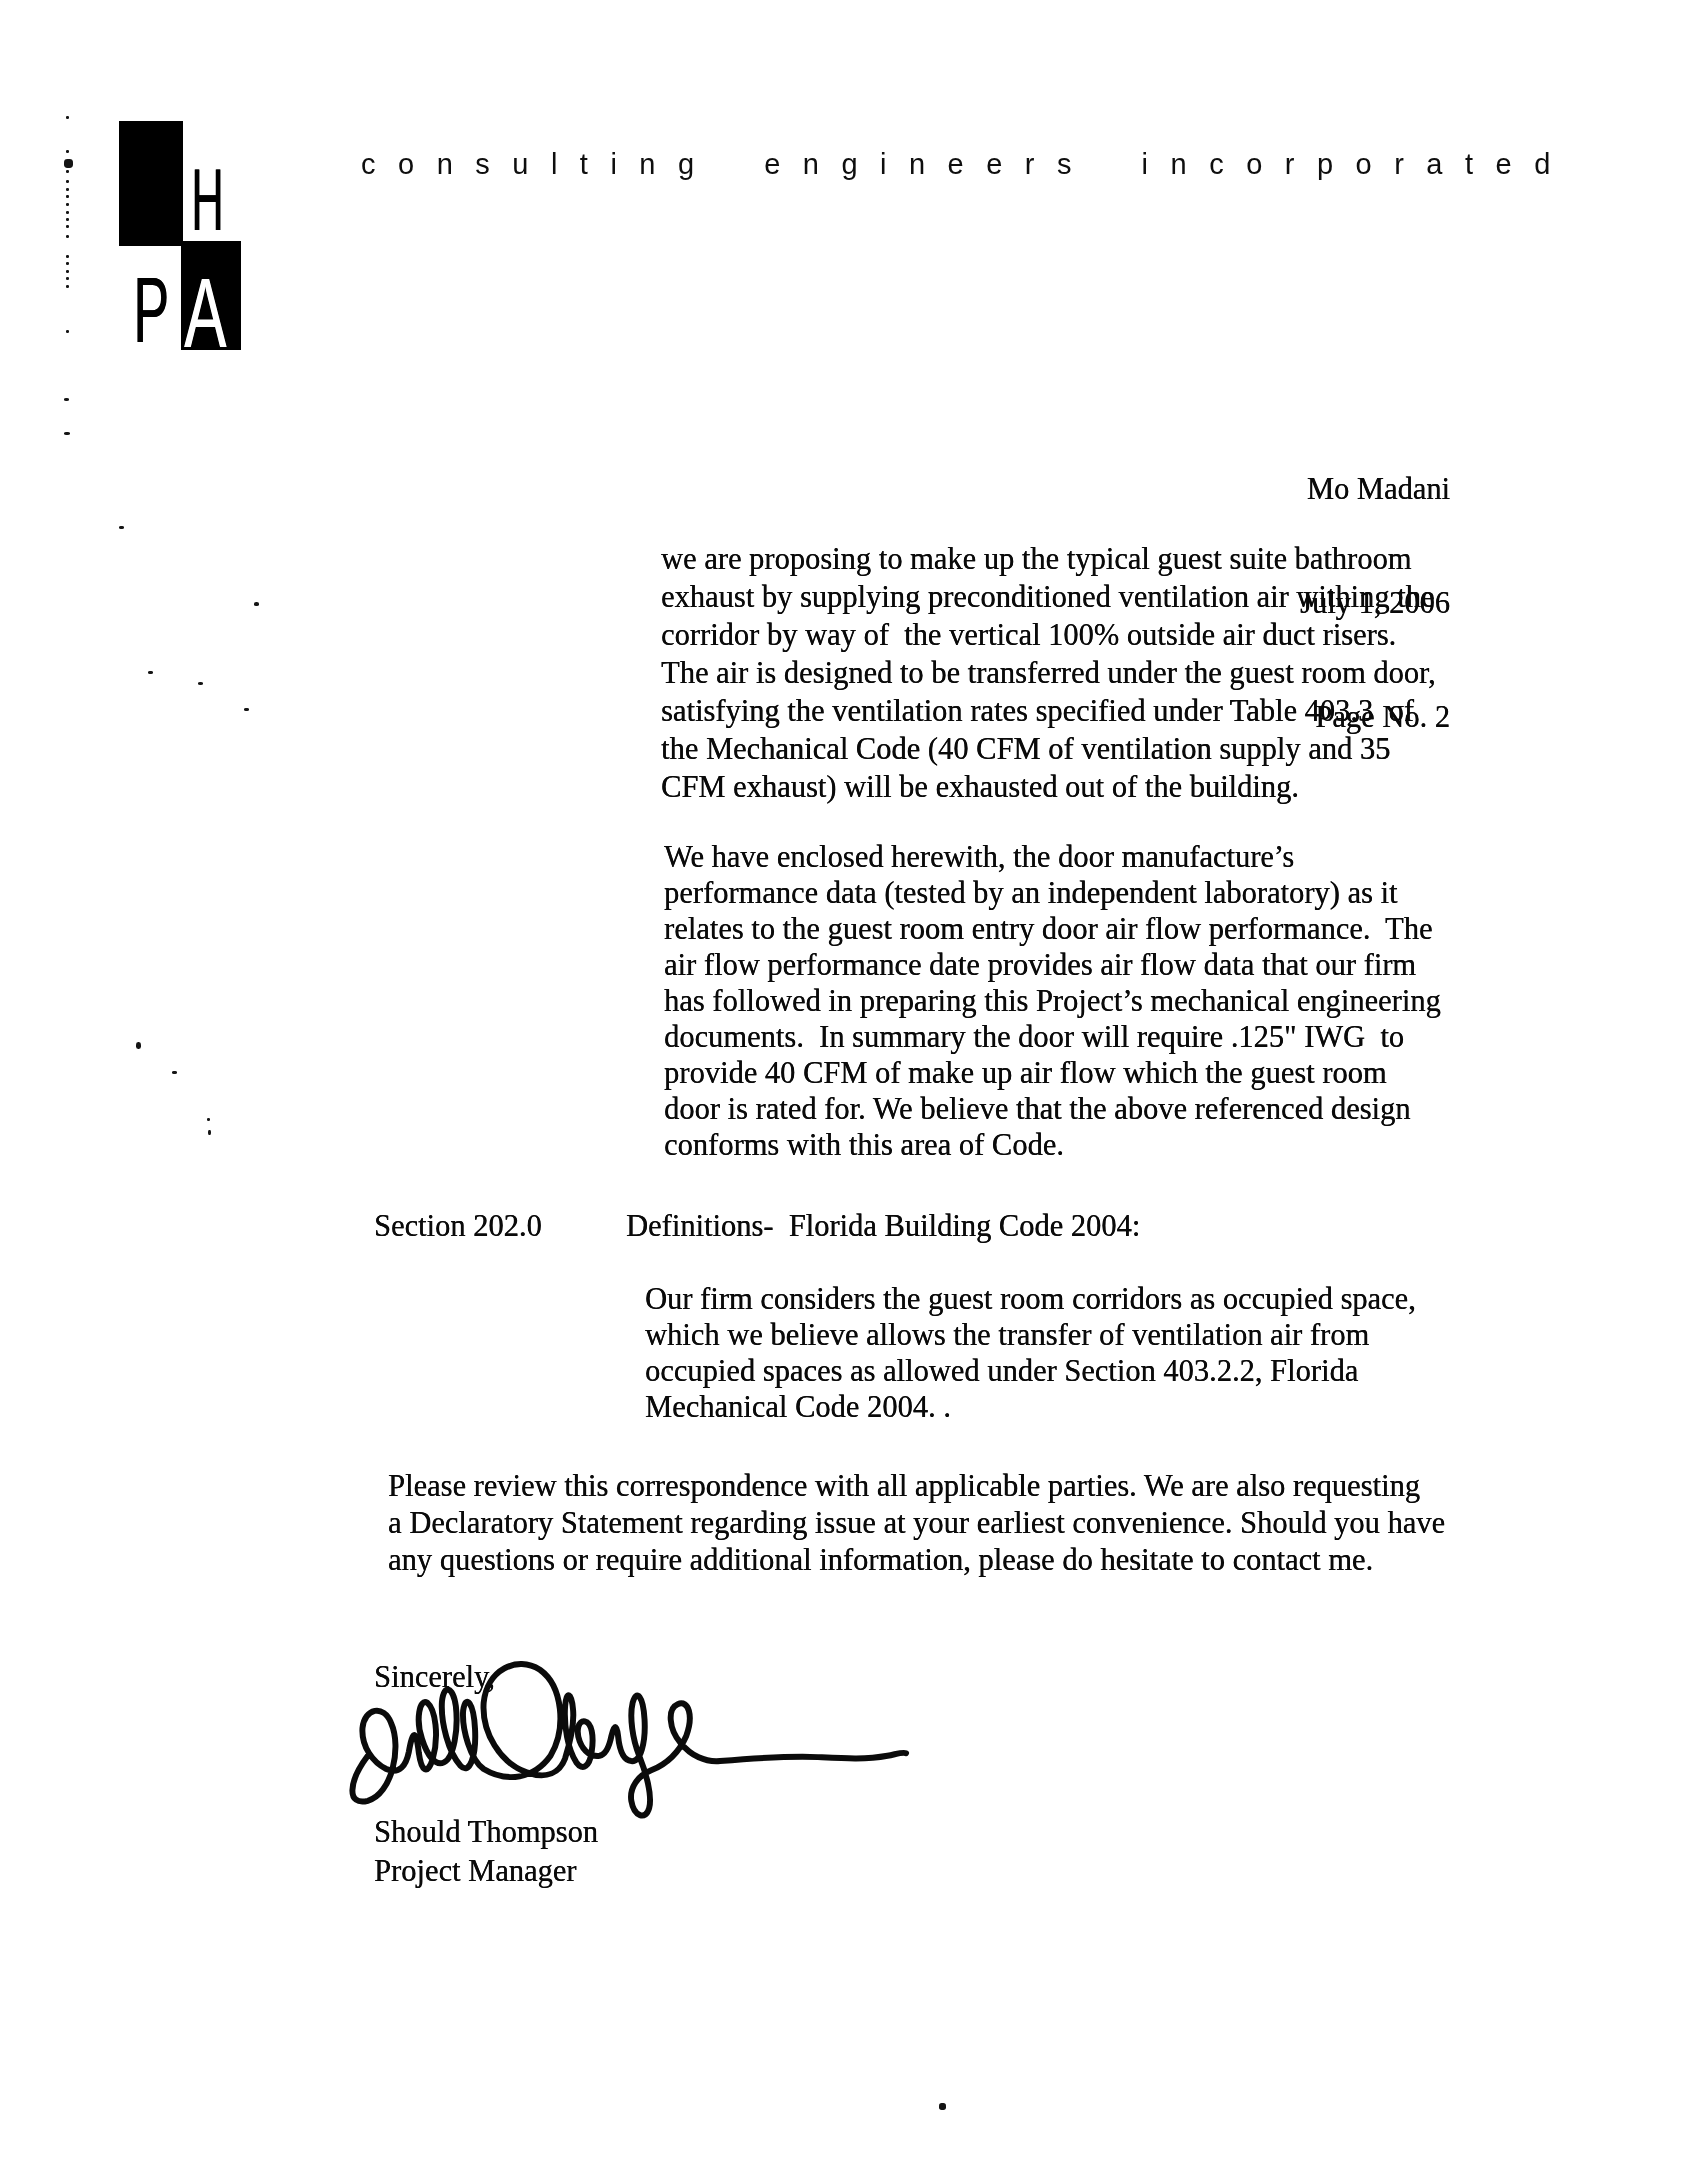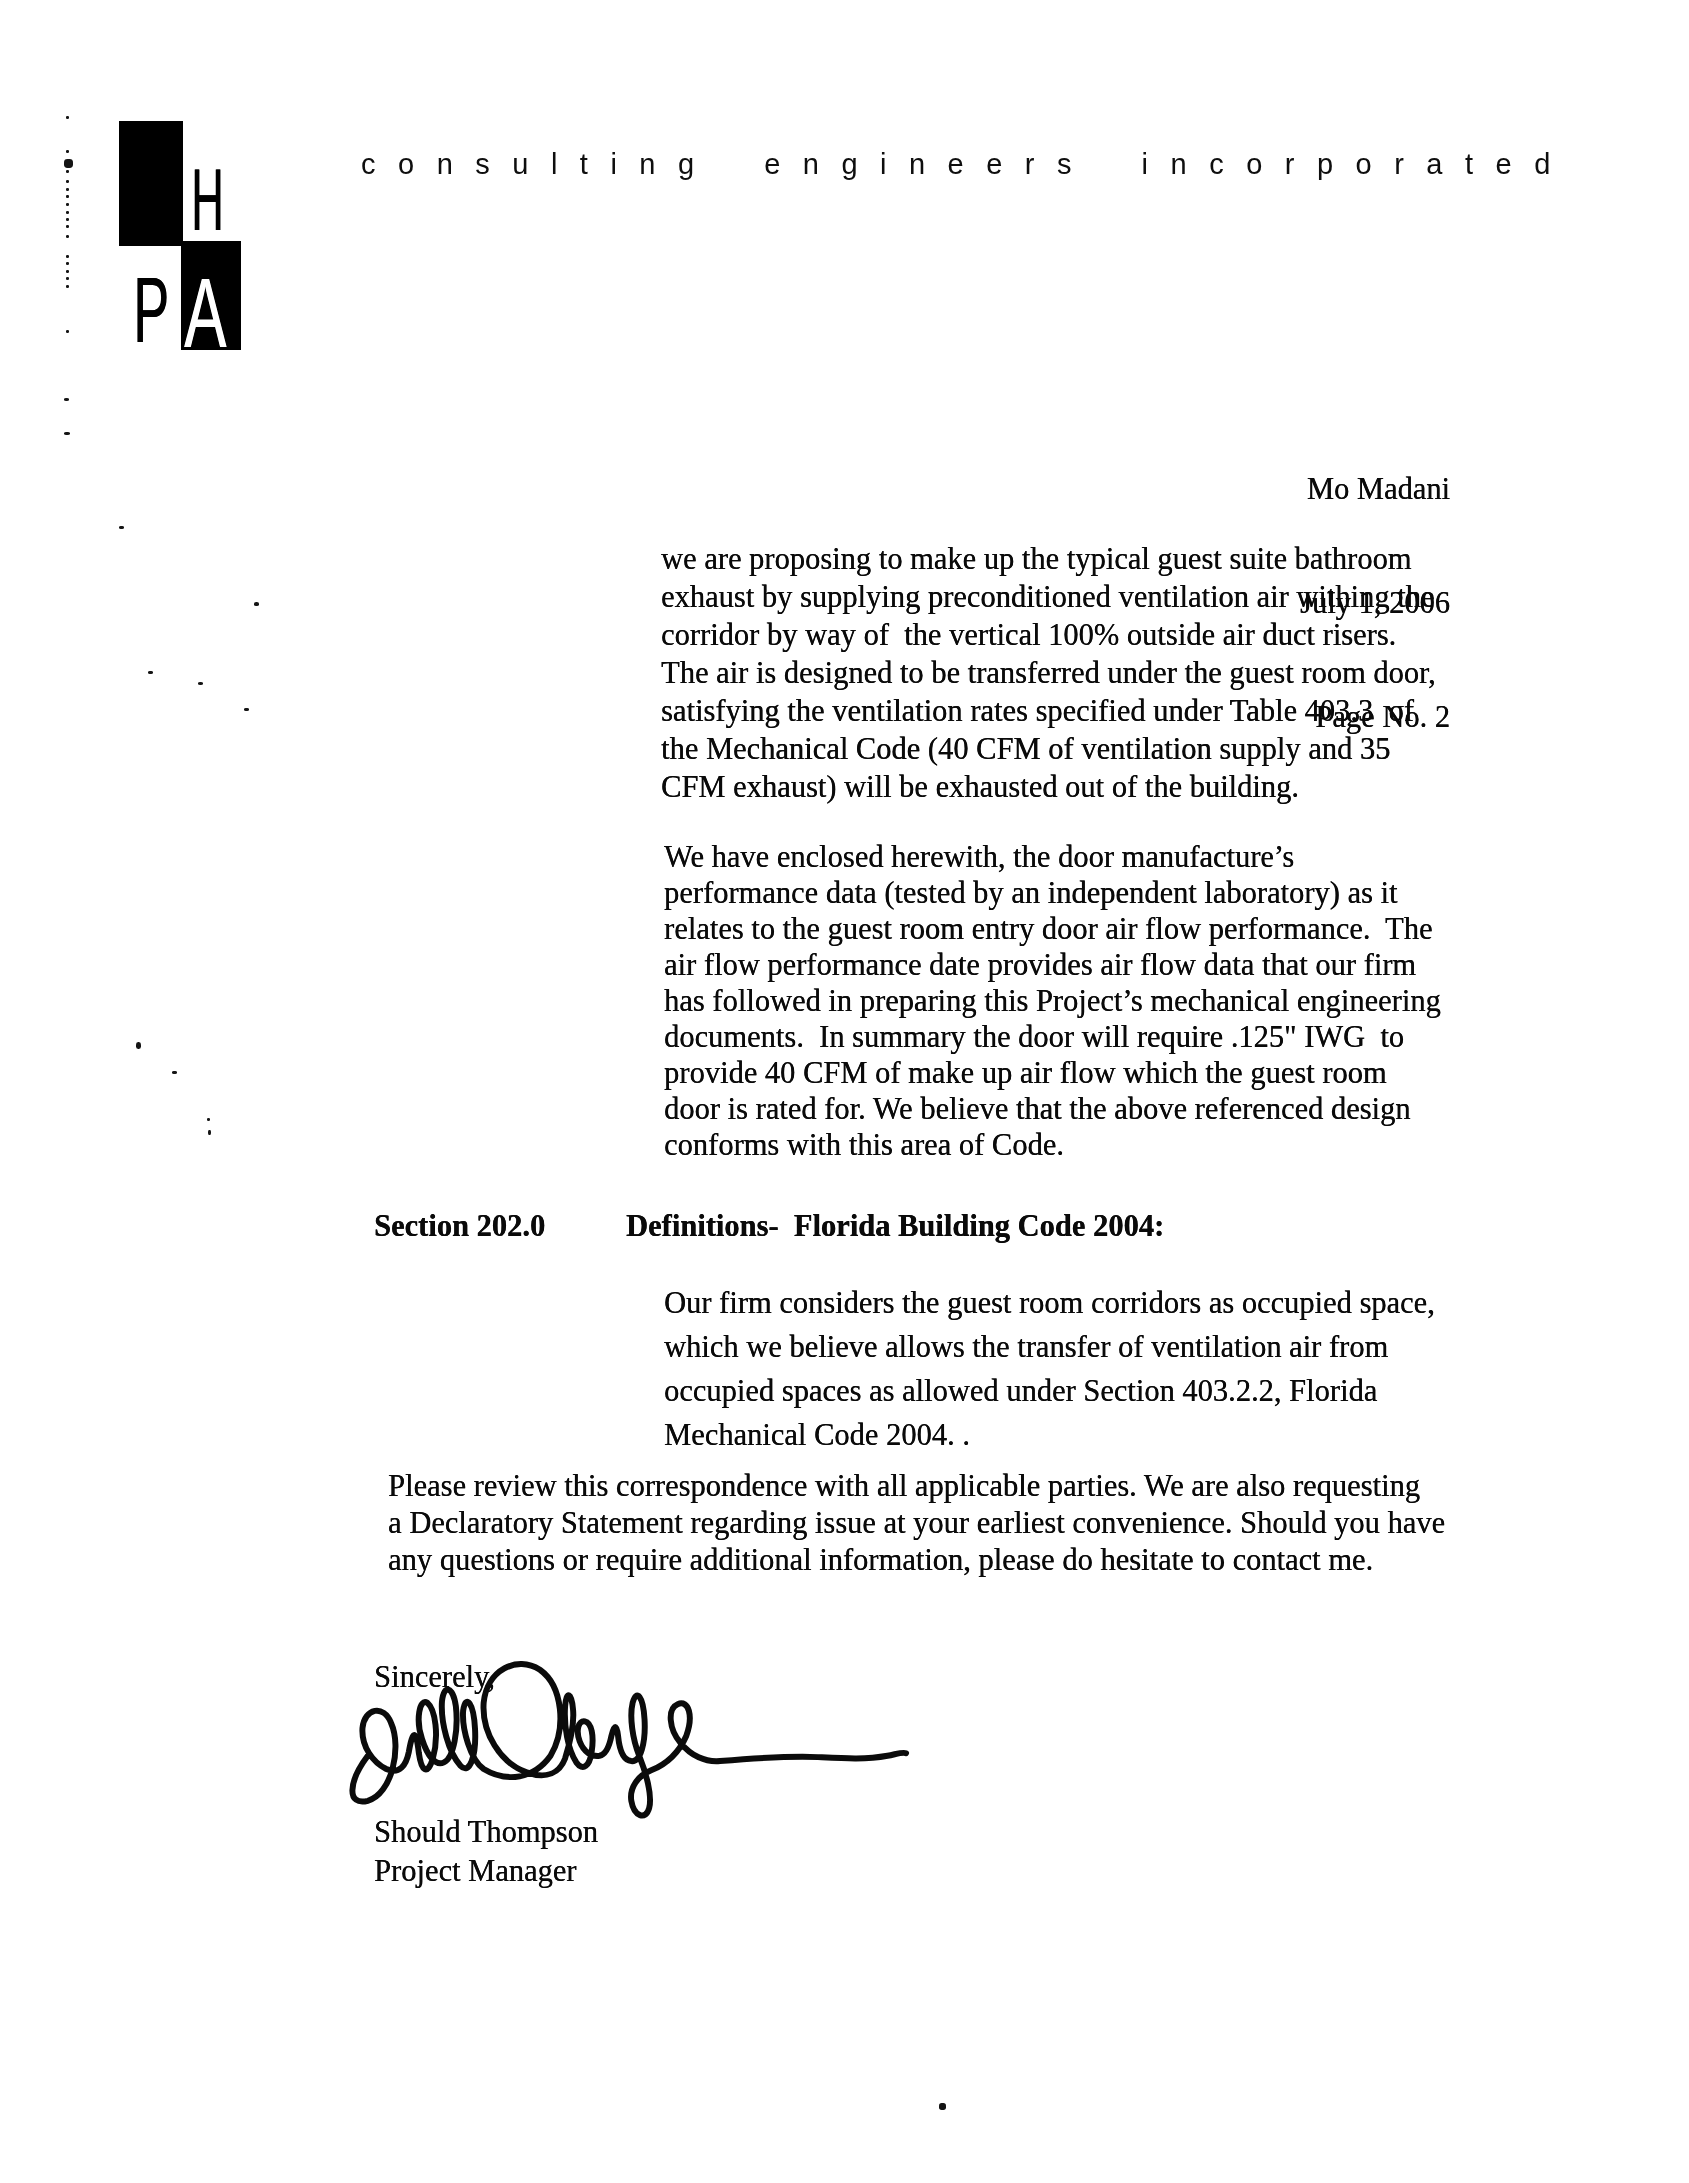--- a/index.html
+++ b/index.html
@@ -11,21 +11,21 @@
     font-family:"Liberation Serif", serif;
   }
   .t{
     position:absolute;
     color:#0a0a0a;
     font-size:30.5px;
     line-height:37px;
     white-space:pre;
     text-shadow:0.3px 0.3px 0 #0a0a0a;
   }
-  .bold{font-weight:700;}
+  .bold{font-weight:400;}
   .right{text-align:right;margin-left:36px;}
   .tagline{
     position:absolute;
     left:361px;top:148px;
     font-family:"Liberation Sans", sans-serif;
     font-size:29px;
     letter-spacing:22.5px;
     word-spacing:17px;
     color:#0e0e0e;
     white-space:pre;
@@ -112,21 +112,21 @@
 air flow performance date provides air flow data that our firm
 has followed in preparing this Project’s mechanical engineering
 documents.  In summary the door will require .125" IWG  to
 provide 40 CFM of make up air flow which the guest room
 door is rated for. We believe that the above referenced design
 conforms with this area of Code.</div>
 
   <div class="t bold" style="left:374px;top:1208px;">Section 202.0</div>
   <div class="t bold" style="left:626px;top:1208px;">Definitions-  Florida Building Code 2004:</div>
 
-  <div class="t" style="left:664px;top:1281px;line-height:44px;">Our firm considers the guest room corridors as occupied space,
+  <div class="t" style="left:645px;top:1281px;line-height:36px;">Our firm considers the guest room corridors as occupied space,
 which we believe allows the transfer of ventilation air from
 occupied spaces as allowed under Section 403.2.2, Florida
 Mechanical Code 2004. .</div>
 
   <div class="t" style="left:388px;top:1468px;line-height:37px;">Please review this correspondence with all applicable parties. We are also requesting
 a Declaratory Statement regarding issue at your earliest convenience. Should you have
 any questions or require additional information, please do hesitate to contact me.</div>
 
   <div class="t" style="left:374px;top:1659px;">Sincerely,</div>
 

